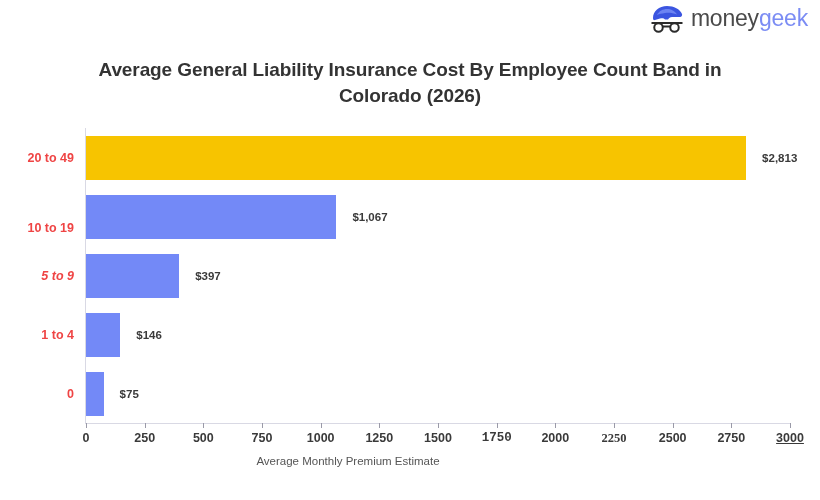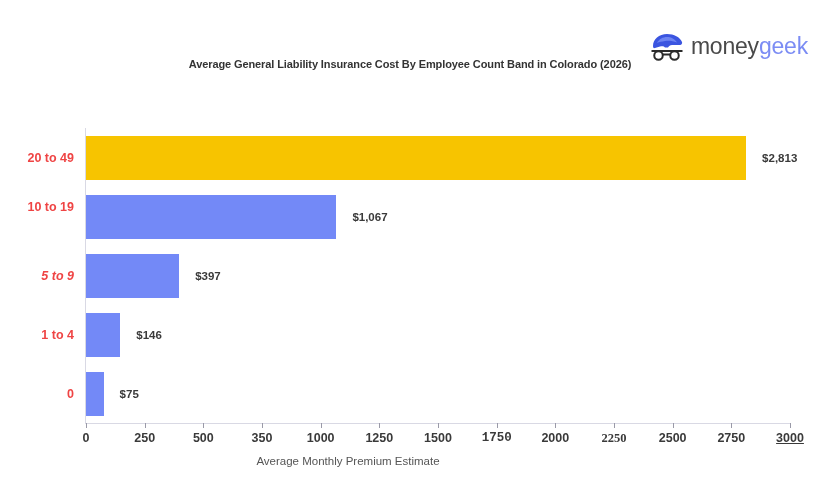--- a/index.html
+++ b/index.html
@@ -13,21 +13,21 @@
     height: 500px;
     position: relative;
     overflow: hidden;
     font-family: "Liberation Sans", sans-serif;
     color: #3c3c3c;
   }
 
   
   #logo {
     position: absolute;
-    top: 28px;
+    top: 0;
     right: 12px;
     display: flex;
     align-items: center;
     gap: 7px;
     height: 36px;
   }
   #logo-mark {
     width: 34px;
     height: 30px;
     display: block;
@@ -42,21 +42,21 @@
   #logo-text .money { color: #4a4a4a; }
   #logo-text .geek  { color: #7b8cf4; }
 
   
   #chart-title {
     position: absolute;
     top: 57px;
     left: 60px;
     width: 700px;
     text-align: center;
-    font-size: 11px;
+    font-size: 19px;
     font-weight: bold;
     line-height: 1.38;
     color: #333333;
     letter-spacing: -0.1px;
   }
 
   
   #plot {
     position: absolute;
     left: 86px;
@@ -190,21 +190,21 @@
       </div>
     </div>
   <div id="xticks-container">
       <div class="x-tick" style="left: 0px;"></div>
       <div class="x-tick-label" style="left: 0px;">0</div>
       <div class="x-tick" style="left: 58.6667px;"></div>
       <div class="x-tick-label" style="left: 58.6667px;">250</div>
       <div class="x-tick" style="left: 117.333px;"></div>
       <div class="x-tick-label" style="left: 117.333px;">500</div>
       <div class="x-tick" style="left: 176px;"></div>
-      <div class="x-tick-label" style="left: 176px;">350</div>
+      <div class="x-tick-label" style="left: 176px;">750</div>
       <div class="x-tick" style="left: 234.667px;"></div>
       <div class="x-tick-label" style="left: 234.667px;">1000</div>
       <div class="x-tick" style="left: 293.333px;"></div>
       <div class="x-tick-label" style="left: 293.333px;">1250</div>
       <div class="x-tick" style="left: 352px;"></div>
       <div class="x-tick-label" style="left: 352px;">1500</div>
       <div class="x-tick" style="left: 410.667px;"></div>
       <div class="x-tick-label" style="left: 410.667px; font-family: Liberation Mono, monospace;">1750</div>
       <div class="x-tick" style="left: 469.333px;"></div>
       <div class="x-tick-label" style="left: 469.333px;">2000</div>
@@ -216,17 +216,17 @@
       <div class="x-tick-label" style="left: 645.333px;">2750</div>
       <div class="x-tick" style="left: 704px;"></div>
       <div class="x-tick-label" style="left: 704px; text-decoration: underline;">3000</div>
     </div>
 </div>
 
 <div id="ylabels-container">
     <div class="y-label" style="top: 393.5px;">0</div>
     <div class="y-label" style="top: 334.5px;">1 to 4</div>
     <div class="y-label" style="top: 275.5px; font-style: italic;">5 to 9</div>
-    <div class="y-label" style="top: 207px;">10 to 19</div>
+    <div class="y-label" style="top: 228px;">10 to 19</div>
     <div class="y-label" style="top: 157.5px;">20 to 49</div>
   </div>
 
 <div id="x-axis-title">Average Monthly Premium Estimate</div>
 
 </body></html>

